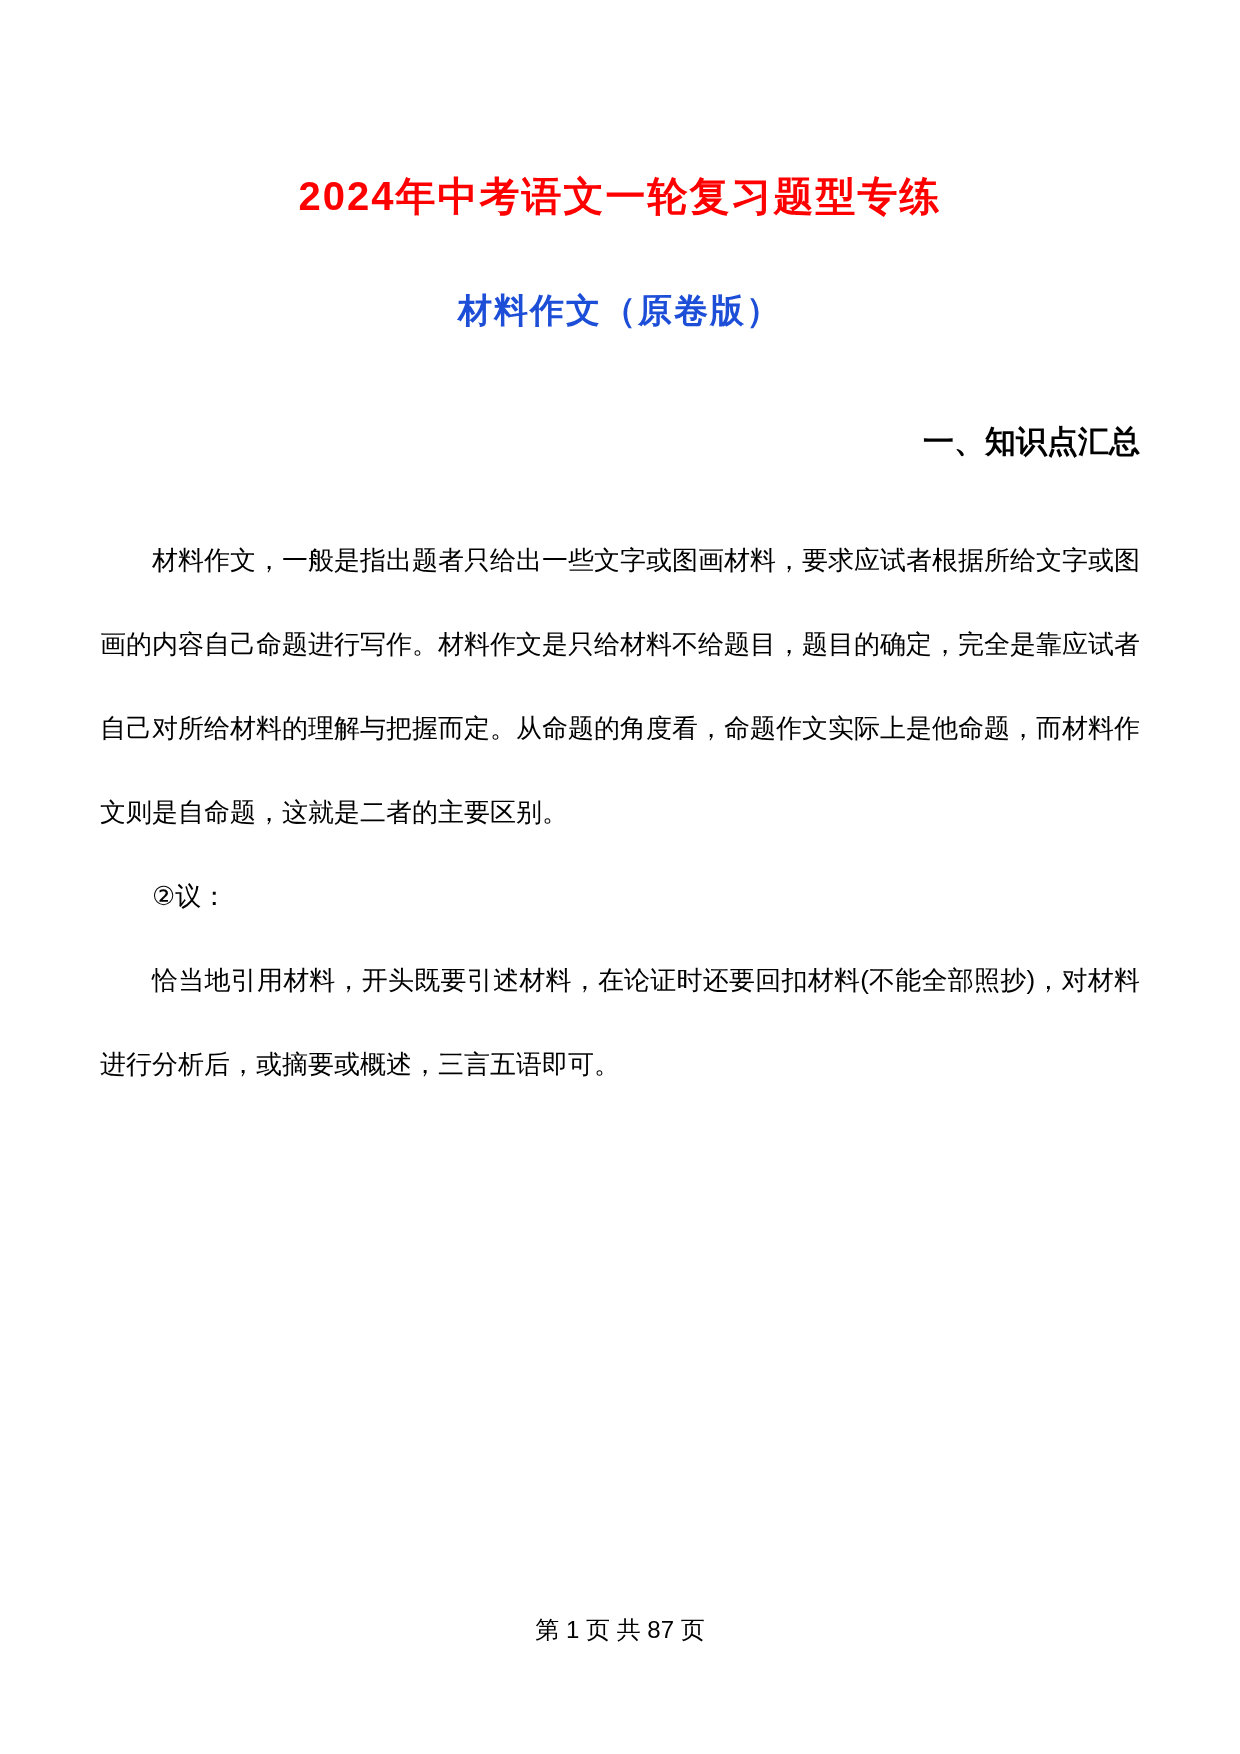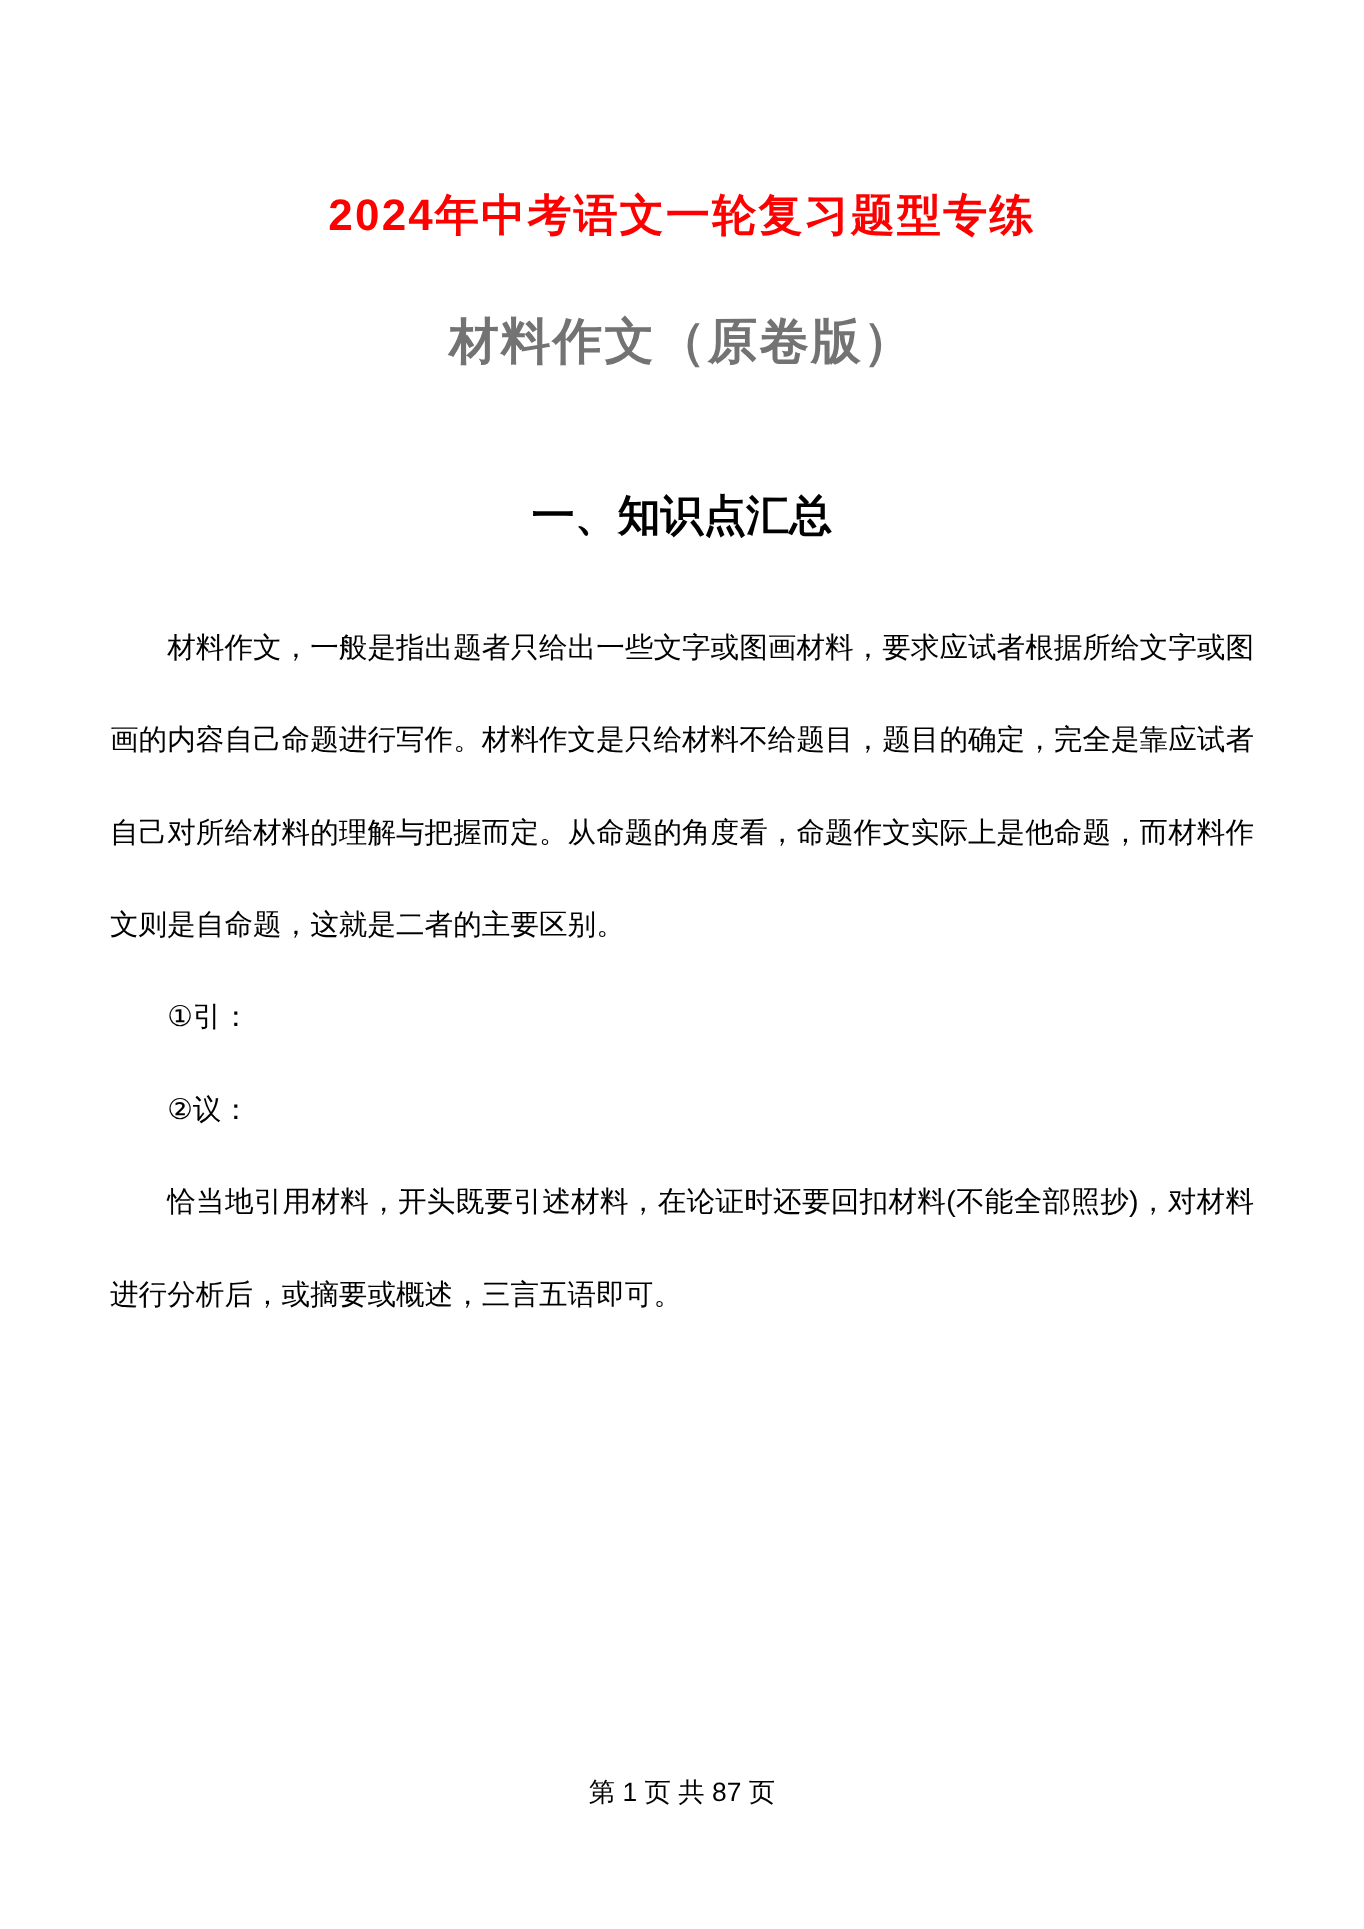--- a/index.html
+++ b/index.html
@@ -23,34 +23,34 @@
     margin: 172px 0 0 0;
     font-size: 40px;
     line-height: 48px;
     font-weight: bold;
     color: #ff0000;
     text-align: center;
     letter-spacing: 2px;
   }
   .doc-subtitle {
     margin: 66px 0 0 0;
-    font-size: 45px;
+    font-size: 34px;
     line-height: 48px;
     font-weight: bold;
-    color: #737373;
+    color: #1d4ed8;
     text-align: center;
     letter-spacing: 2px;
   }
   .section-heading {
-    margin: 112px 0 0 0;
-    font-size: 39px;
+    margin: 84px 0 0 0;
+    font-size: 31px;
     line-height: 48px;
     font-weight: bold;
     color: #000000;
-    text-align: center;
+    text-align: right;
   }
   .body-para {
     margin: 0;
     font-size: 26px;
     line-height: 84px;
     text-align: justify;
     text-indent: 2em;
     color: #000000;
     word-break: break-all;
   }
@@ -78,21 +78,20 @@
 
   <h1 class="doc-title">2024年中考语文一轮复习题型专练</h1>
 
   <h2 class="doc-subtitle">材料作文（原卷版）</h2>
 
   <h3 class="section-heading">一、知识点汇总</h3>
 
   <p class="body-para first-para">材料作文，一般是指出题者只给出一些文字或图画材料，要求应试者根据所给文字或图画的内容自己命题进行写作。材料作文是只给材料不给题目，题目的确定，完全是靠应试者自己对所给材料的理解与把握而定。从命题的角度看，命题作文实际上是他命题，而材料作文则是自命题，这就是二者的主要区别。</p>
 
 
-  <p class="body-para">①引：</p>
 
   <p class="body-para">②议：</p>
 
   <p class="body-para">恰当地引用材料，开头既要引述材料，在论证时还要回扣材料(不能全部照抄)，对材料进行分析后，或摘要或概述，三言五语即可。</p>
 
 
   <div class="page-footer">第 1 页 共 87 页</div>
 
 </div>
 

